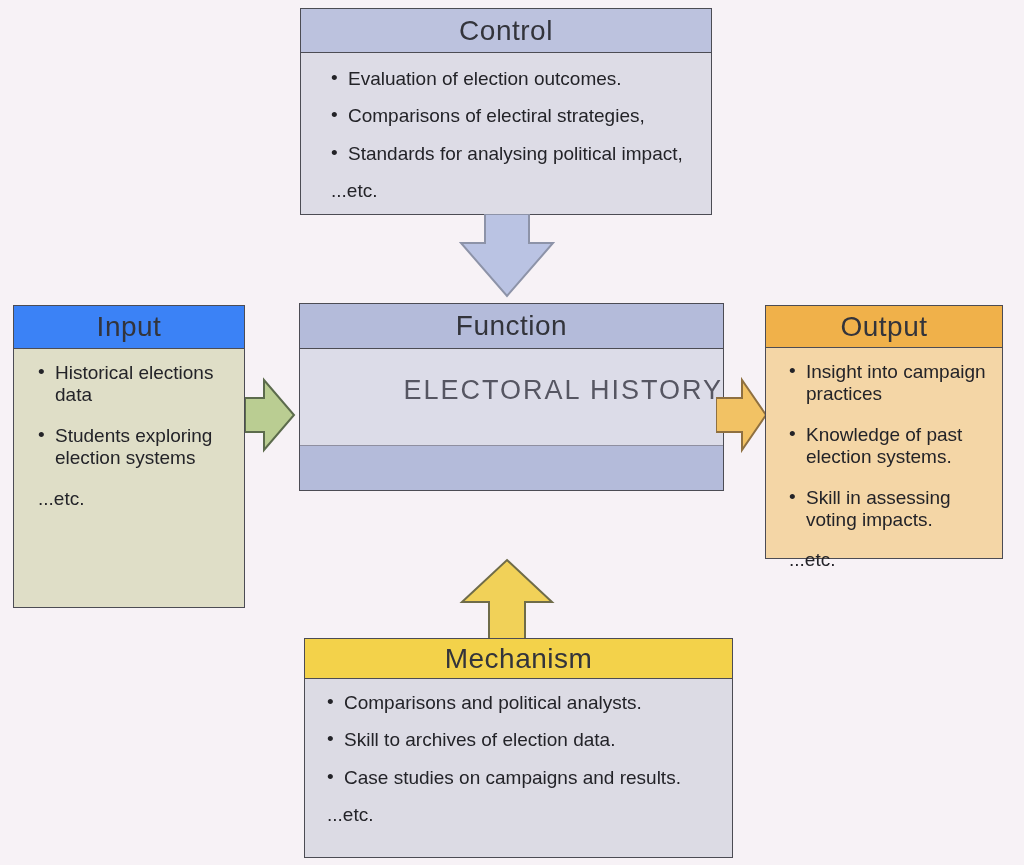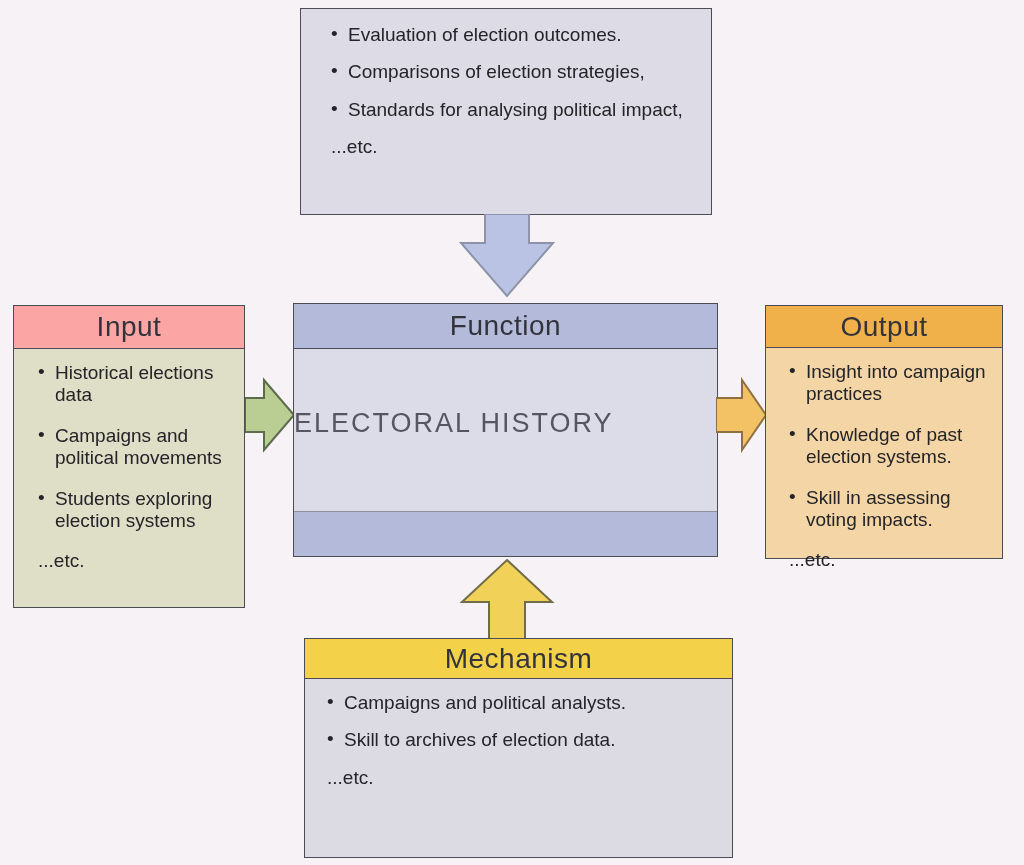--- a/index.html
+++ b/index.html
@@ -40,41 +40,41 @@
   }
   .etc { line-height: 1.2; }
 
   
   .control { left: 300px; top: 8px; width: 412px; height: 207px; background: #dddce6; }
   .control header { height: 44px; background: #bcc2de; }
   .control .body { padding: 15px 24px 0 30px; }
   .control li { margin-bottom: 15px; }
 
   
-  .function { left: 293px; top: 303px; width: 425px; height: 254px; background: #dcdce8; display: flex; flex-direction: column; }
+  .function { left: 299px; top: 303px; width: 425px; height: 188px; background: #dcdce8; display: flex; flex-direction: column; }
   .function header { height: 45px; background: #b4bbda; flex: none; }
   .function .center {
     flex: 1;
     display: flex;
     flex-direction: column;
-    align-items: flex-start;
+    align-items: flex-end;
     justify-content: center;
     gap: 9px;
     padding-bottom: 14px;
     font-size: 27px;
     letter-spacing: 2px;
     color: #565662;
     text-align: center;
     border-radius: 28px;
   }
   .function .footer { height: 45px; flex: none; background: #b4bbda; border-top: 1px solid #8f8fa0; }
 
   
   .input { left: 13px; top: 305px; width: 232px; height: 303px; background: #dfdec7; }
-  .input header { height: 43px; background: #fca5a5; }
+  .input header { height: 43px; background: #3b82f6; }
   .input .body { padding: 13px 6px 0 24px; }
   .input li { padding-left: 18px; margin-bottom: 18px; }
   .input .etc { margin-top: 2px; }
 
   
   .output { left: 765px; top: 305px; width: 238px; height: 254px; background: #f4d6a6; }
   .output header { height: 42px; background: #f0b14a; }
   .output .body { padding: 13px 6px 0 23px; }
   .output li { padding-left: 18px; margin-bottom: 18px; }
   .output .etc { margin-top: 2px; }
@@ -96,42 +96,44 @@
   .arrow-input polygon     { stroke: #5c6b4c; }
   .arrow-output { left: 716px; top: 377px; }
   .arrow-output polygon    { stroke: #8f7040; }
 </style>
 </head>
 <body>
 
 <div class="canvas">
 
   <section class="box control">
+    <header>
+      <span>Control</span>
+    </header>
     <div class="body">
       <ul class="bullets">
         <li><span>Evaluation of election outcomes.</span></li>
-        <li><span>Comparisons of election strategies,</span></li>
+        <li><span>Comparisons of electiral strategies,</span></li>
         <li><span>Standards for analysing political impact,</span></li>
       </ul>
       <div class="etc">...etc.</div>
     </div>
   </section>
 
   <svg class="arrow arrow-control" width="108" height="84" viewBox="0 0 108 84">
     <polygon points="32,0 76,0 76,29 100,29 54,82 8,29 32,29" fill="#bac3e3"></polygon>
   </svg>
 
   <section class="box input">
     <header>
       <span>Input</span>
     </header>
     <div class="body">
       <ul class="bullets">
         <li><span>Historical elections data</span></li>
-        <li><span>Campaigns and political movements</span></li>
         <li><span>Students exploring election systems</span></li>
       </ul>
       <div class="etc">...etc.</div>
     </div>
   </section>
 
   <svg class="arrow arrow-input" width="51" height="76" viewBox="0 0 51 76">
     <polygon points="0,21 19,21 19,3 49,38 19,73 19,55 0,55" fill="#bacd92"></polygon>
   </svg>
 
@@ -166,20 +168,21 @@
   <svg class="arrow arrow-mechanism" width="96" height="82" viewBox="0 0 96 82">
     <polygon points="48,2 93,44 66,44 66,82 30,82 30,44 3,44" fill="#f1d158"></polygon>
   </svg>
 
   <section class="box mechanism">
     <header>
       <span>Mechanism</span>
     </header>
     <div class="body">
       <ul class="bullets">
-        <li><span>Campaigns and political analysts.</span></li>
+        <li><span>Comparisons and political analysts.</span></li>
         <li><span>Skill to archives of election data.</span></li>
+        <li><span>Case studies on campaigns and results.</span></li>
       </ul>
       <div class="etc">...etc.</div>
     </div>
   </section>
 
 </div>
 
 </body></html>

